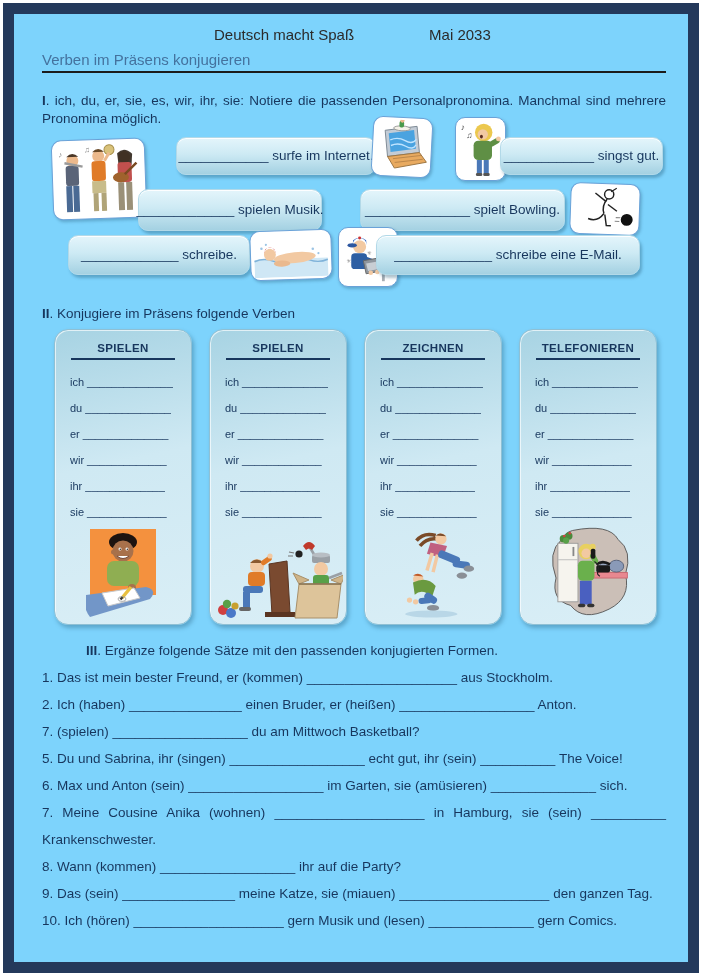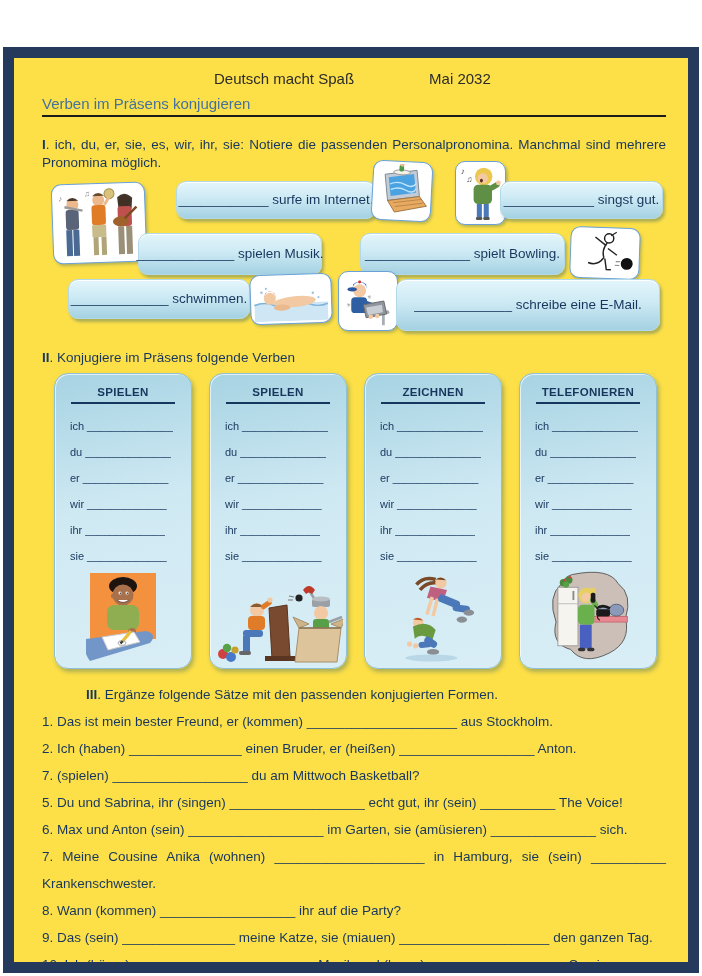--- a/index.html
+++ b/index.html
@@ -1,18 +1,18 @@
 <!DOCTYPE html>
 <html><head>
 <meta charset="utf-8">
 <style>
   html,body{margin:0;padding:0;background:#ffffff;}
   .page{position:relative;width:702px;height:976px;background:#ffffff;font-family:"Liberation Sans","DejaVu Sans",sans-serif;}
   .frame{position:absolute;left:3px;top:3px;right:3px;bottom:3px;box-sizing:border-box;
-         border:11px solid #24395b;background:#fde047;padding:8px 22px 0 28px;overflow:hidden;margin-top:44px;}
+         border:11px solid #24395b;background:#7dd3fc;padding:8px 22px 0 28px;overflow:hidden;}
   .hdr{display:flex;padding-left:172px;font-size:15px;color:#2b2b2b;margin-top:4px;white-space:nowrap;}
   .hdr .date{margin-left:75px;}
   .subtitle{font-size:15px;color:#44729e;margin-top:8px;}
   .rule{border:none;border-top:2px solid #1b1b1b;margin:3px 0 0 0;}
   .intro{margin:19px 0 0 0;font-size:13.5px;line-height:1.32;color:#17365d;text-align:justify;}
   .intro b{font-weight:bold;}
   
   .ex1{position:relative;height:163px;margin-top:3px;z-index:1;}
   .pill{position:absolute;border-radius:10px;box-sizing:border-box;
         background:linear-gradient(180deg,#e4f5fb 0%,#cdeaf4 45%,#a4d1e2 100%);
@@ -39,21 +39,21 @@
   .s3 .s3head b{font-weight:bold;padding-left:44px;}
 </style>
 </head>
 <body>
 
 <div class="page">
  <div class="frame">
 
   <div class="hdr">
     <span>Deutsch macht Spaß</span>
-    <span class="date">Mai 2032</span>
+    <span class="date">Mai 2033</span>
   </div>
   <div class="subtitle">Verben im Präsens konjugieren</div>
   <hr class="rule">
 
   <p class="intro"><b>I</b><span>. ich, du, er, sie, es, wir, ihr, sie: Notiere die passenden Personalpronomina. Manchmal sind mehrere Pronomina möglich.</span></p>
 
   <div class="ex1">
 
     <div class="ic" style="left:10px;top:8px;width:92px;height:78px;transform:rotate(-2deg);">
       <svg width="88" height="74" viewBox="0 0 88 74">
@@ -140,21 +140,21 @@
           <path d="M33,30 Q26,40 16,36"></path>
           <path d="M34,31 L36,43 L41,43"></path>
         </g>
         <path d="M40,6 L46,2" stroke="#222" stroke-width="1.2"></path>
         <circle cx="58" cy="36" r="6.5" fill="#111"></circle>
         <path d="M46,34 L51,34 M45,38 L50,38" stroke="#888" stroke-width="1.2"></path>
       </svg>
     </div>
 
     <div class="pill" style="left:26px;top:104px;width:182px;height:40px;">
-      <span>_____________ schwimmen.</span>
+      <span>_____________ schreibe.</span>
     </div>
     <div class="ic" style="left:208px;top:99px;width:80px;height:48px;transform:rotate(-2deg);">
       <svg width="76" height="44" viewBox="0 0 80 48">
         <rect x="0" y="28" width="80" height="20" fill="#cfe7f5"></rect>
         <path d="M0,30 Q10,26 20,30 T40,30 T60,30 T80,30" stroke="#7fb2d9" fill="none" stroke-width="1.6"></path>
         <ellipse cx="44" cy="27" rx="23" ry="6" fill="#f2c9a2" transform="rotate(-4 44 27)"></ellipse>
         <circle cx="17" cy="23" r="6.5" fill="#f2c9a2"></circle>
         <path d="M10.5,22 A6.5,6.5 0 0 1 23.5,22 L22,17 Q17,13 12,17 Z" fill="#d03030"></path>
         <path d="M13,17 Q17,14.5 21,17" stroke="#fff" fill="none" stroke-width="1.4"></path>
         <ellipse cx="30" cy="33" rx="9" ry="3.4" fill="#eab98e"></ellipse>
@@ -176,21 +176,21 @@
         <rect x="11" y="24" width="17" height="17" rx="4" fill="#2e5fa3"></rect>
         <rect x="25" y="27" width="12" height="5" rx="2.5" transform="rotate(20 25 27)" fill="#2e5fa3"></rect>
         <polygon points="24,32 46,28 49,42 27,46" fill="#8f969e" stroke="#666"></polygon>
         <polygon points="27,35 44,32 45,40 29,43" fill="#c8ced4"></polygon>
         <circle cx="32" cy="45" r="2.4" fill="#f2c9a2"></circle>
             <circle cx="39" cy="44" r="2.4" fill="#f2c9a2"></circle>
         <text x="28" y="26" font-size="6" fill="#888">✳</text>
             <text x="6" y="34" font-size="6" fill="#888">✳</text>
       </svg>
     </div>
-    <div class="pill" style="left:354px;top:104px;width:264px;height:52px;">
+    <div class="pill" style="left:334px;top:104px;width:264px;height:40px;">
       <span>_____________ schreibe eine E-Mail.</span>
     </div>
   </div>
 
   <p class="s2head"><b>II</b><span>. Konjugiere im Präsens folgende Verben</span></p>
 
   <div class="cards">
 
     <div class="card">
       <div class="card-title">SPIELEN</div>

